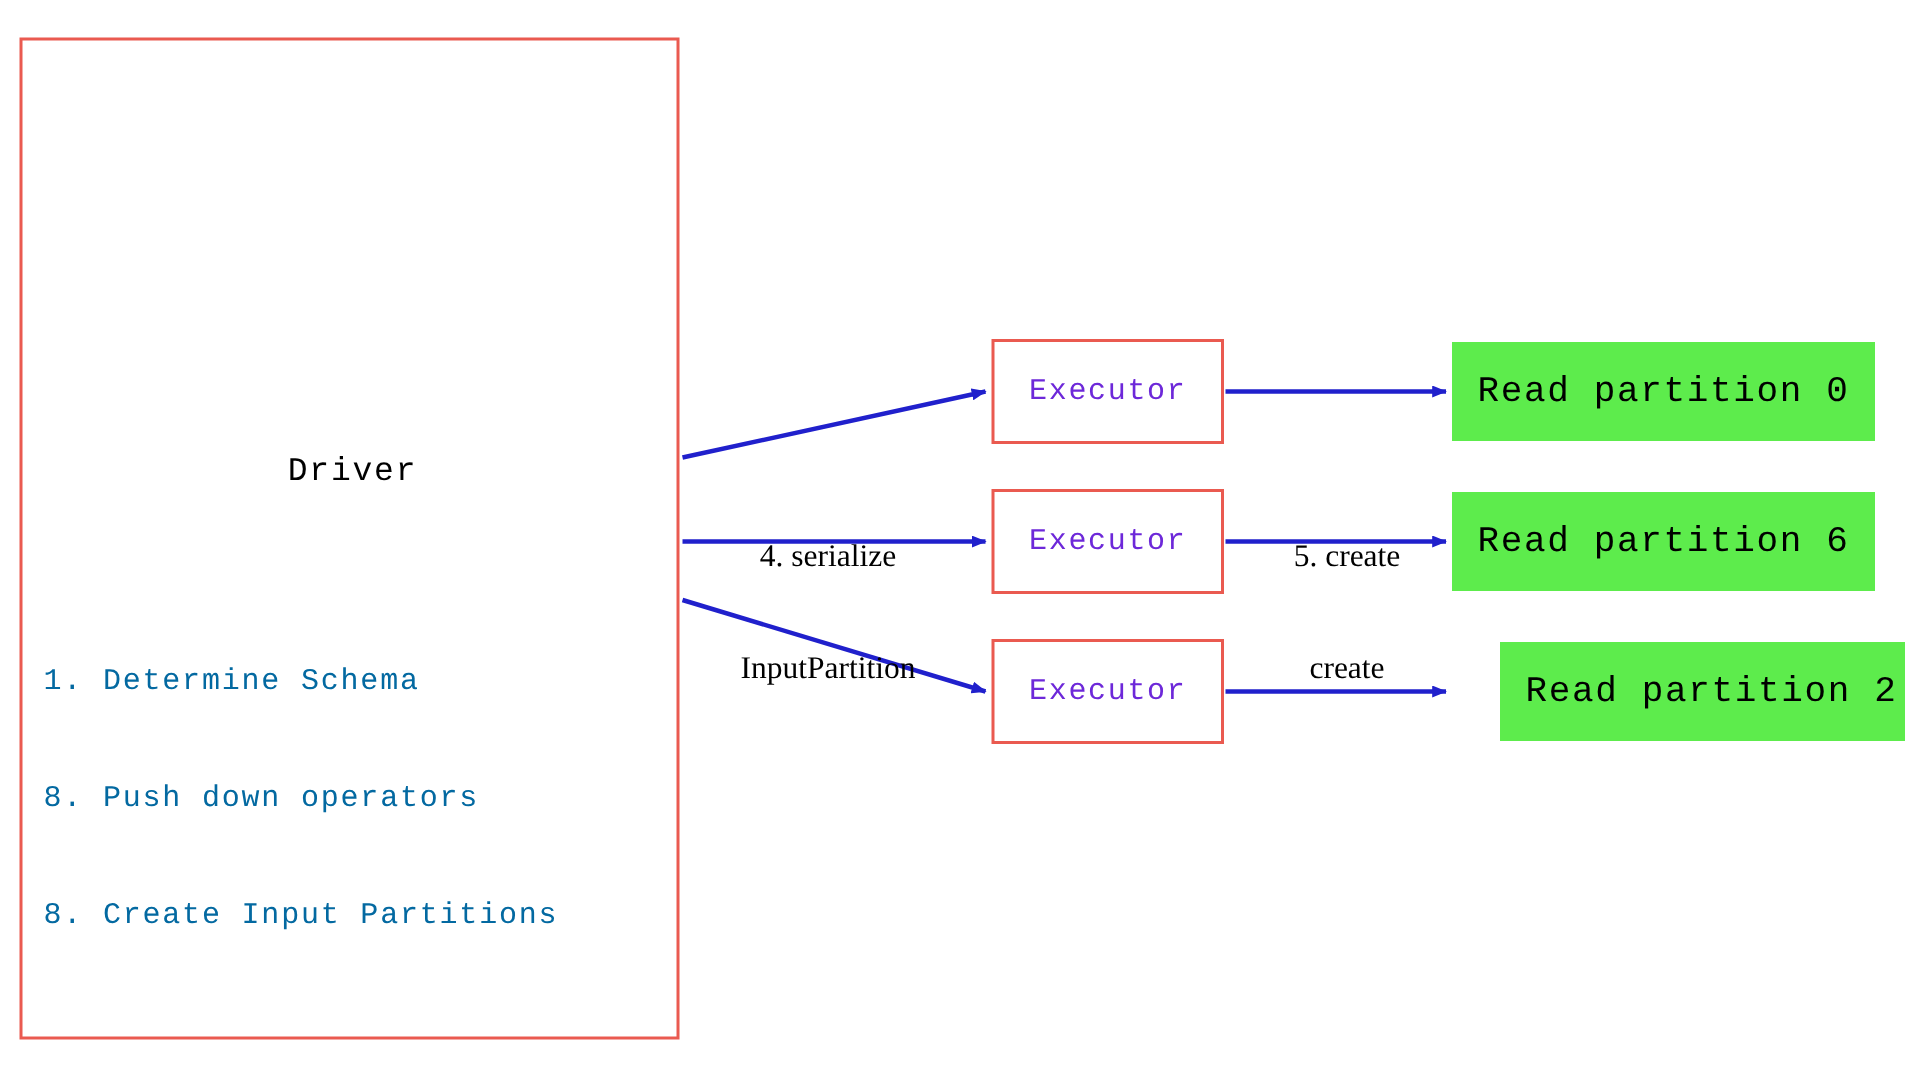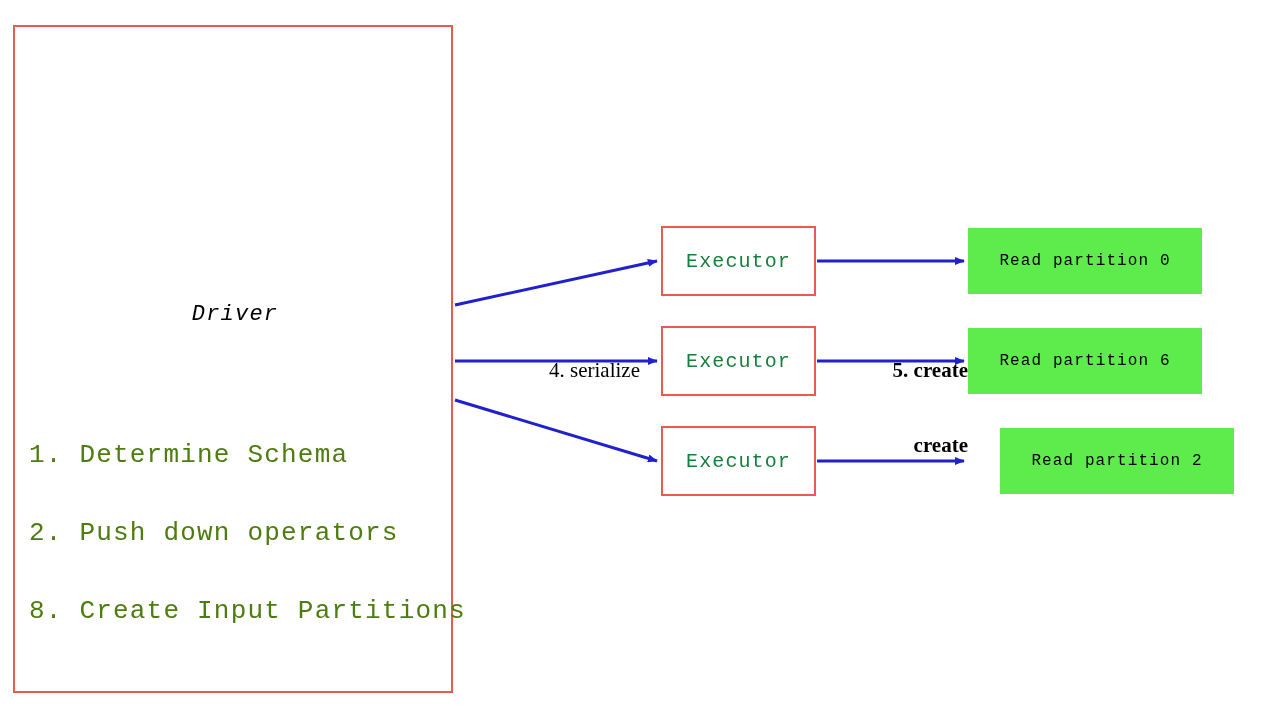--- a/index.html
+++ b/index.html
@@ -36,92 +36,90 @@
   .driver-title {
     position: absolute;
     left: 0;
     top: 275px;
     width: 440px;
     text-align: center;
     font-size: 22px;
     letter-spacing: 1.2px;
     color: #000000;
     white-space: pre;
-    font-style: italic;
   }
   .driver-steps {
     position: absolute;
     left: 14px;
     top: 363px;
     width: 420px;
-    font-size: 26px;
+    font-size: 20px;
     letter-spacing: 1.2px;
     line-height: 26px;
-    color: #4d7c0f;
+    color: #0369a1;
     white-space: pre;
   }
   .driver-step {
     white-space: pre;
   }
   .executor-box {
     position: absolute;
     width: 155px;
     height: 70px;
     border: 2px solid #ea5a50;
     background: #ffffff;
     box-sizing: border-box;
     display: flex;
     align-items: center;
     justify-content: center;
     font-size: 20px;
     letter-spacing: 1.1px;
-    color: #15803d;
+    color: #6d28d9;
     white-space: pre;
   }
   .exec-0 { left: 661px; top: 226px; }
   .exec-1 { left: 661px; top: 326px; }
   .exec-2 { left: 661px; top: 426px; }
 
   .partition-box {
     position: absolute;
-    width: 234px;
+    width: 282px;
     height: 66px;
     background: #5dec4c;
     box-sizing: border-box;
     display: flex;
     align-items: center;
     justify-content: center;
-    font-size: 16px;
+    font-size: 24px;
     letter-spacing: 1.1px;
     color: #000000;
     white-space: pre;
   }
   .part-0 { left: 968px; top: 228px; }
   .part-1 { left: 968px; top: 328px; }
   .part-2 { left: 968px; top: 428px; margin-left: 32px; }
 
   .edge-label {
     position: absolute;
     color: #000000;
     font-family: "Liberation Serif", "DejaVu Serif", serif;
     font-size: 21px;
     line-height: 25px;
-    text-align: right;
+    text-align: center;
     white-space: pre;
   }
   .label-serialize {
     left: 464px;
     top: 308px;
     width: 176px;
   }
   .label-create {
     left: 828px;
     top: 308px;
     width: 140px;
-    font-weight: bold;
   }
 </style>
 </head>
 <body>
 
 <div id="canvas">
 
   <svg id="arrow-layer" viewBox="0 0 1270 710" width="1270" height="710" xmlns="http://www.w3.org/2000/svg">
     <defs>
       <marker id="bluehead" markerWidth="10" markerHeight="8" refX="9.2" refY="4" orient="auto" markerUnits="userSpaceOnUse">
@@ -139,35 +137,36 @@
 
     <line x1="817" y1="361" x2="964" y2="361" stroke="#2020cc" stroke-width="3" marker-end="url(#bluehead)"></line>
 
     <line x1="817" y1="461" x2="964" y2="461" stroke="#2020cc" stroke-width="3" marker-end="url(#bluehead)"></line>
   </svg>
 
   <div class="driver-box">
     <div class="driver-title">Driver</div>
     <div class="driver-steps">
       <div class="driver-step">1. Determine Schema</div>
-      <div class="driver-step">2. Push down operators</div>
+      <div class="driver-step">8. Push down operators</div>
       <div class="driver-step">8. Create Input Partitions</div>
     </div>
   </div>
 
   <div class="executor-box exec-0">Executor</div>
   <div class="executor-box exec-1">Executor</div>
   <div class="executor-box exec-2">Executor</div>
 
   <div class="partition-box part-0">Read partition 0</div>
   <div class="partition-box part-1">Read partition 6</div>
   <div class="partition-box part-2">Read partition 2</div>
 
   <div class="edge-label label-serialize">
     <div>4. serialize</div>
+    <div>InputPartition</div>
   </div>
 
   <div class="edge-label label-create">
     <div>5. create</div>
     <div>create</div>
   </div>
 
 </div>
 
 </body></html>

